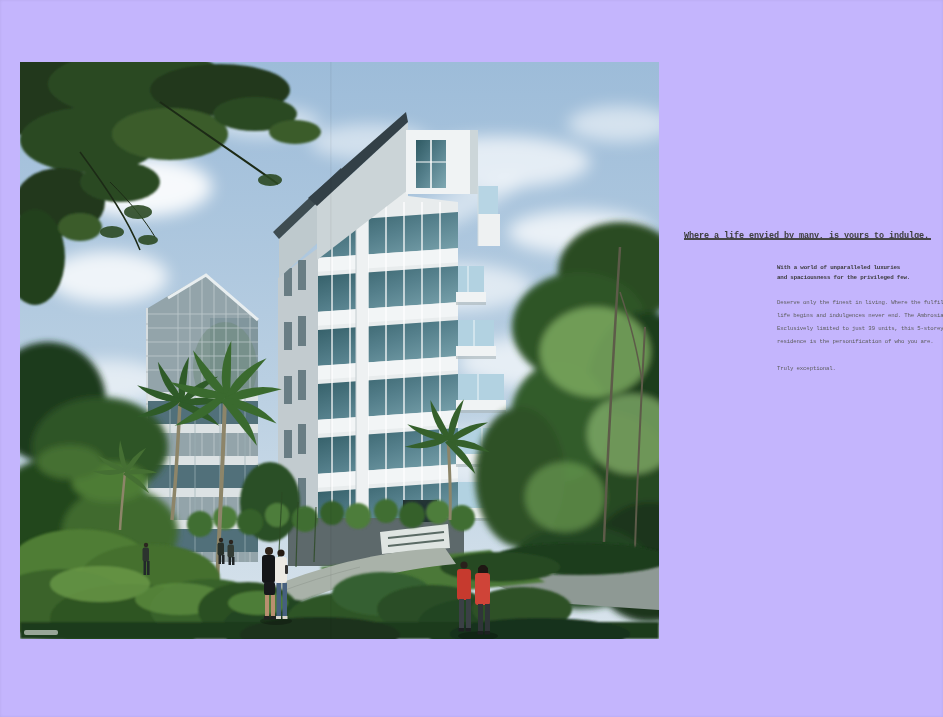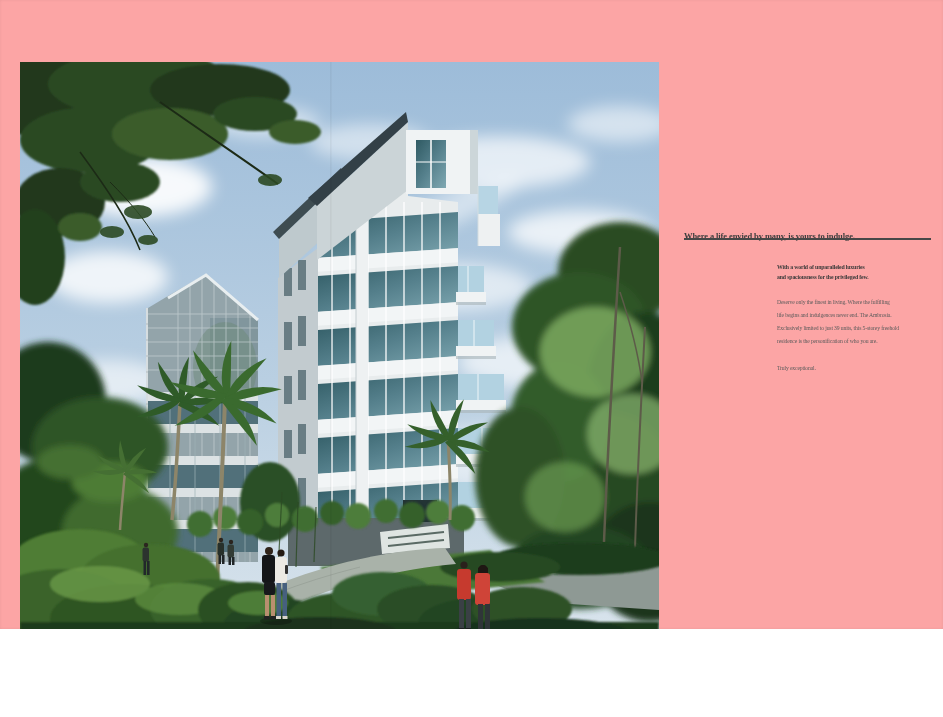--- a/index.html
+++ b/index.html
@@ -1,17 +1,17 @@
 <!DOCTYPE html>
 <html><head>
 <meta charset="utf-8">
 <style>
   html,body{margin:0;padding:0;background:#ffffff;}
-  .page{position:relative;width:943px;height:629px;background:#fca5a5;overflow:hidden;
-        font-family:Liberation Serif, serif;box-shadow:inset 0 0 3px rgba(0,0,0,.07);}
+  .page{position:relative;width:943px;height:717px;background:#c4b5fd;overflow:hidden;
+        font-family:Liberation Mono, monospace;box-shadow:inset 0 0 3px rgba(0,0,0,.07);}
   .artwork{position:absolute;left:20px;top:62px;width:639px;height:577px;margin:0;overflow:hidden;}
   .artwork svg{display:block;width:639px;height:577px;}
   .copy{position:absolute;left:0;top:0;width:943px;height:717px;pointer-events:none;}
   .headline{position:absolute;left:684px;top:225px;width:260px;font-size:8.5px;font-weight:bold;
             letter-spacing:-.1px;color:#3d3d3d;white-space:nowrap;}
   .rule{position:absolute;left:684px;top:238px;width:247px;height:2px;background:#474747;}
   .subhead{position:absolute;left:777px;top:263px;font-size:5.8px;font-weight:bold;line-height:9.5px;
            letter-spacing:-.15px;color:#3a3a3a;}
   .bodytext{position:absolute;left:777px;top:296px;font-size:5.7px;line-height:13px;
             letter-spacing:-.15px;color:#5c5c5c;}

